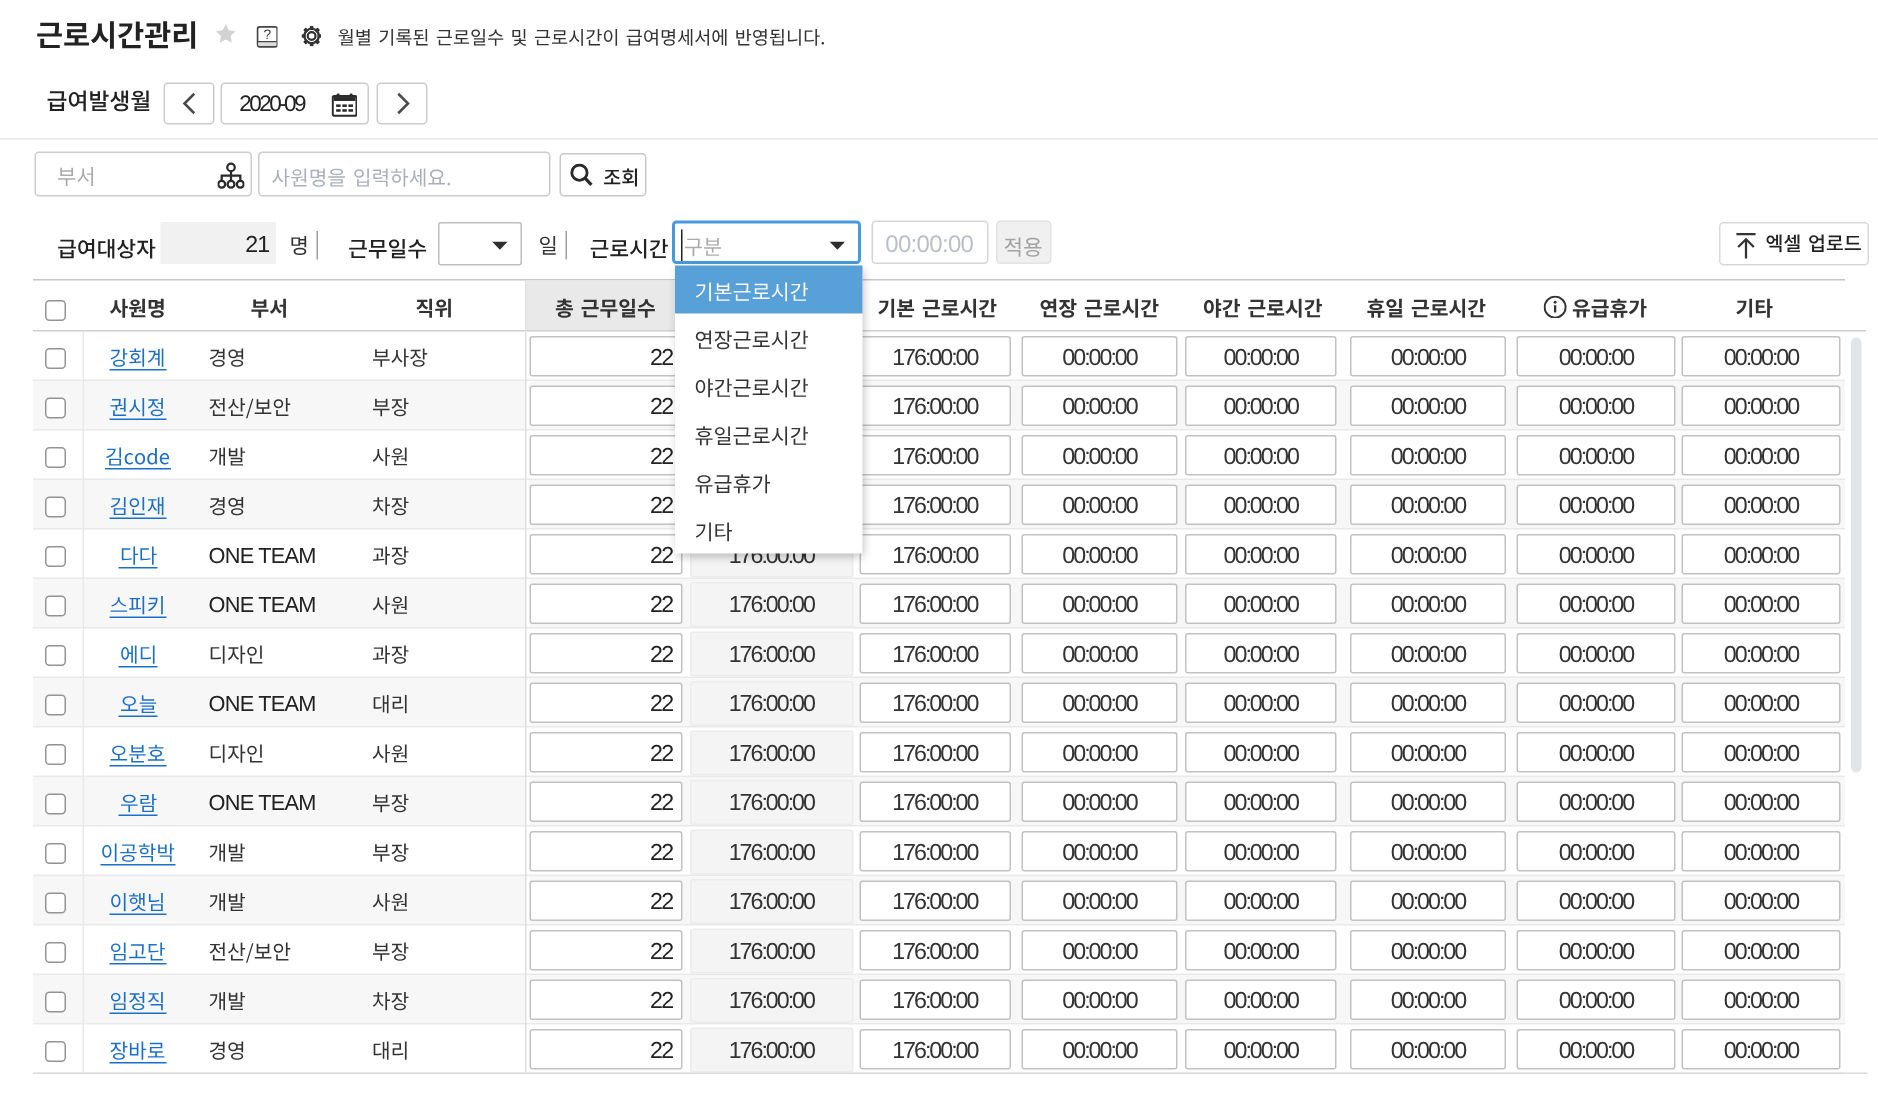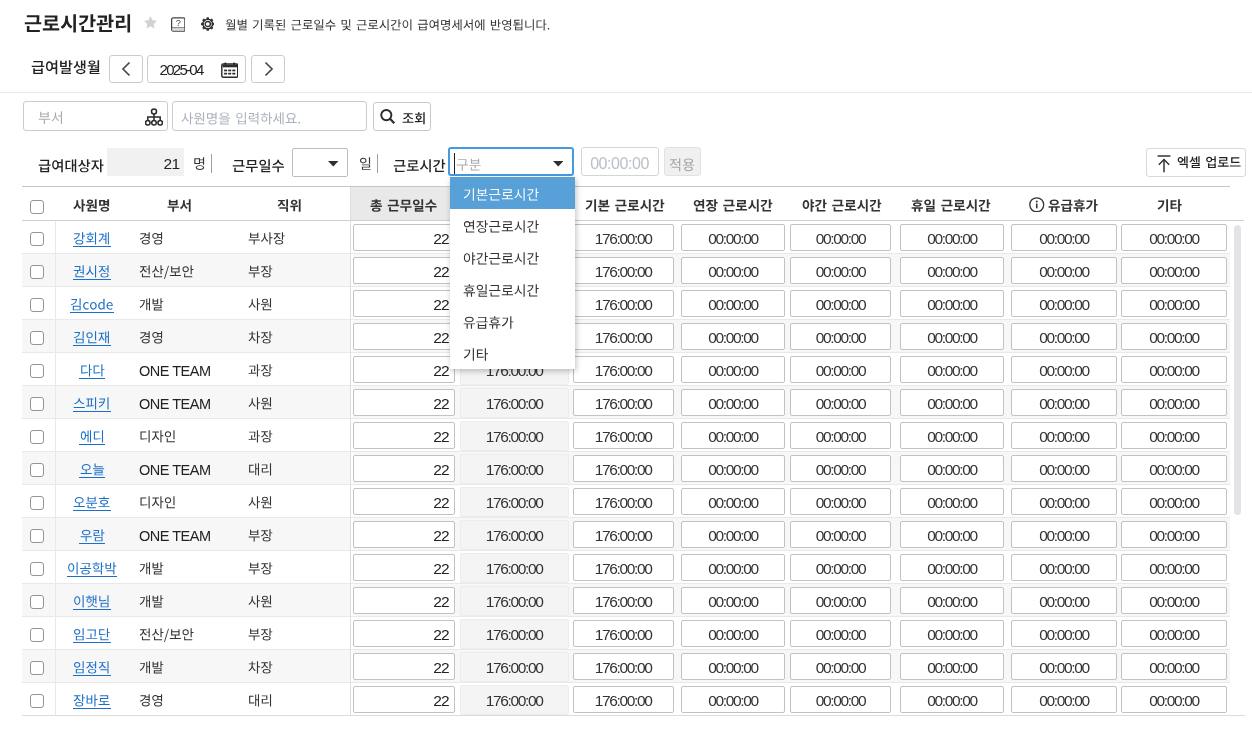--- a/index.html
+++ b/index.html
@@ -212,21 +212,21 @@
       <use href="#g33" x="1840"></use>
       <use href="#g34" x="2760"></use>
       <use href="#g35" x="3680"></use>
     </g>
   </svg>
 <div class="a" style="left:108.5px;top:54.5px;width:34.5px;height:28.5px;border:1px solid #ccc;border-radius:3px;background:#fff"></div>
 <svg class="a" style="left:119.5px;top:61px;width:13px;height:16px" viewBox="0 0 13 16">
     <polyline points="9.5,1.5 3,8 9.5,14.5" fill="none" stroke="#4a4a4a" stroke-width="1.7"></polyline>
   </svg>
 <div class="a" style="left:146.5px;top:54.5px;width:99.5px;height:28.5px;border:1px solid #ccc;border-radius:3px;background:#fff"></div>
-<div class="a" style="top:59.5px;font-size:15.0px;color:#222;line-height:20px;left:159.5px;letter-spacing:-1.7px">2025-04</div>
+<div class="a" style="top:59.5px;font-size:15.0px;color:#222;line-height:20px;left:159.5px;letter-spacing:-1.7px">2020-09</div>
 <svg class="a" style="left:220.5px;top:61.5px;width:17.5px;height:16px" viewBox="0 0 17.5 16">
     <rect x="0.8" y="2" width="15.9" height="13.2" rx="1.2" fill="none" stroke="#2b2b2b" stroke-width="1.4"></rect>
     <rect x="1.5" y="2.7" width="14.5" height="2.6" fill="#2b2b2b"></rect>
     <rect x="3.4" y="0.4" width="2" height="2.6" rx="0.8" fill="#2b2b2b"></rect>
     <rect x="12.1" y="0.4" width="2" height="2.6" rx="0.8" fill="#2b2b2b"></rect>
     <rect x="3.1" y="7.6" width="3" height="1.7" fill="#2b2b2b"></rect>
     <rect x="7.2" y="7.6" width="3" height="1.7" fill="#2b2b2b"></rect>
     <rect x="11.3" y="7.6" width="3" height="1.7" fill="#2b2b2b"></rect>
     <rect x="3.1" y="10.8" width="3" height="1.7" fill="#2b2b2b"></rect>
     <rect x="7.2" y="10.8" width="3" height="1.7" fill="#2b2b2b"></rect>

